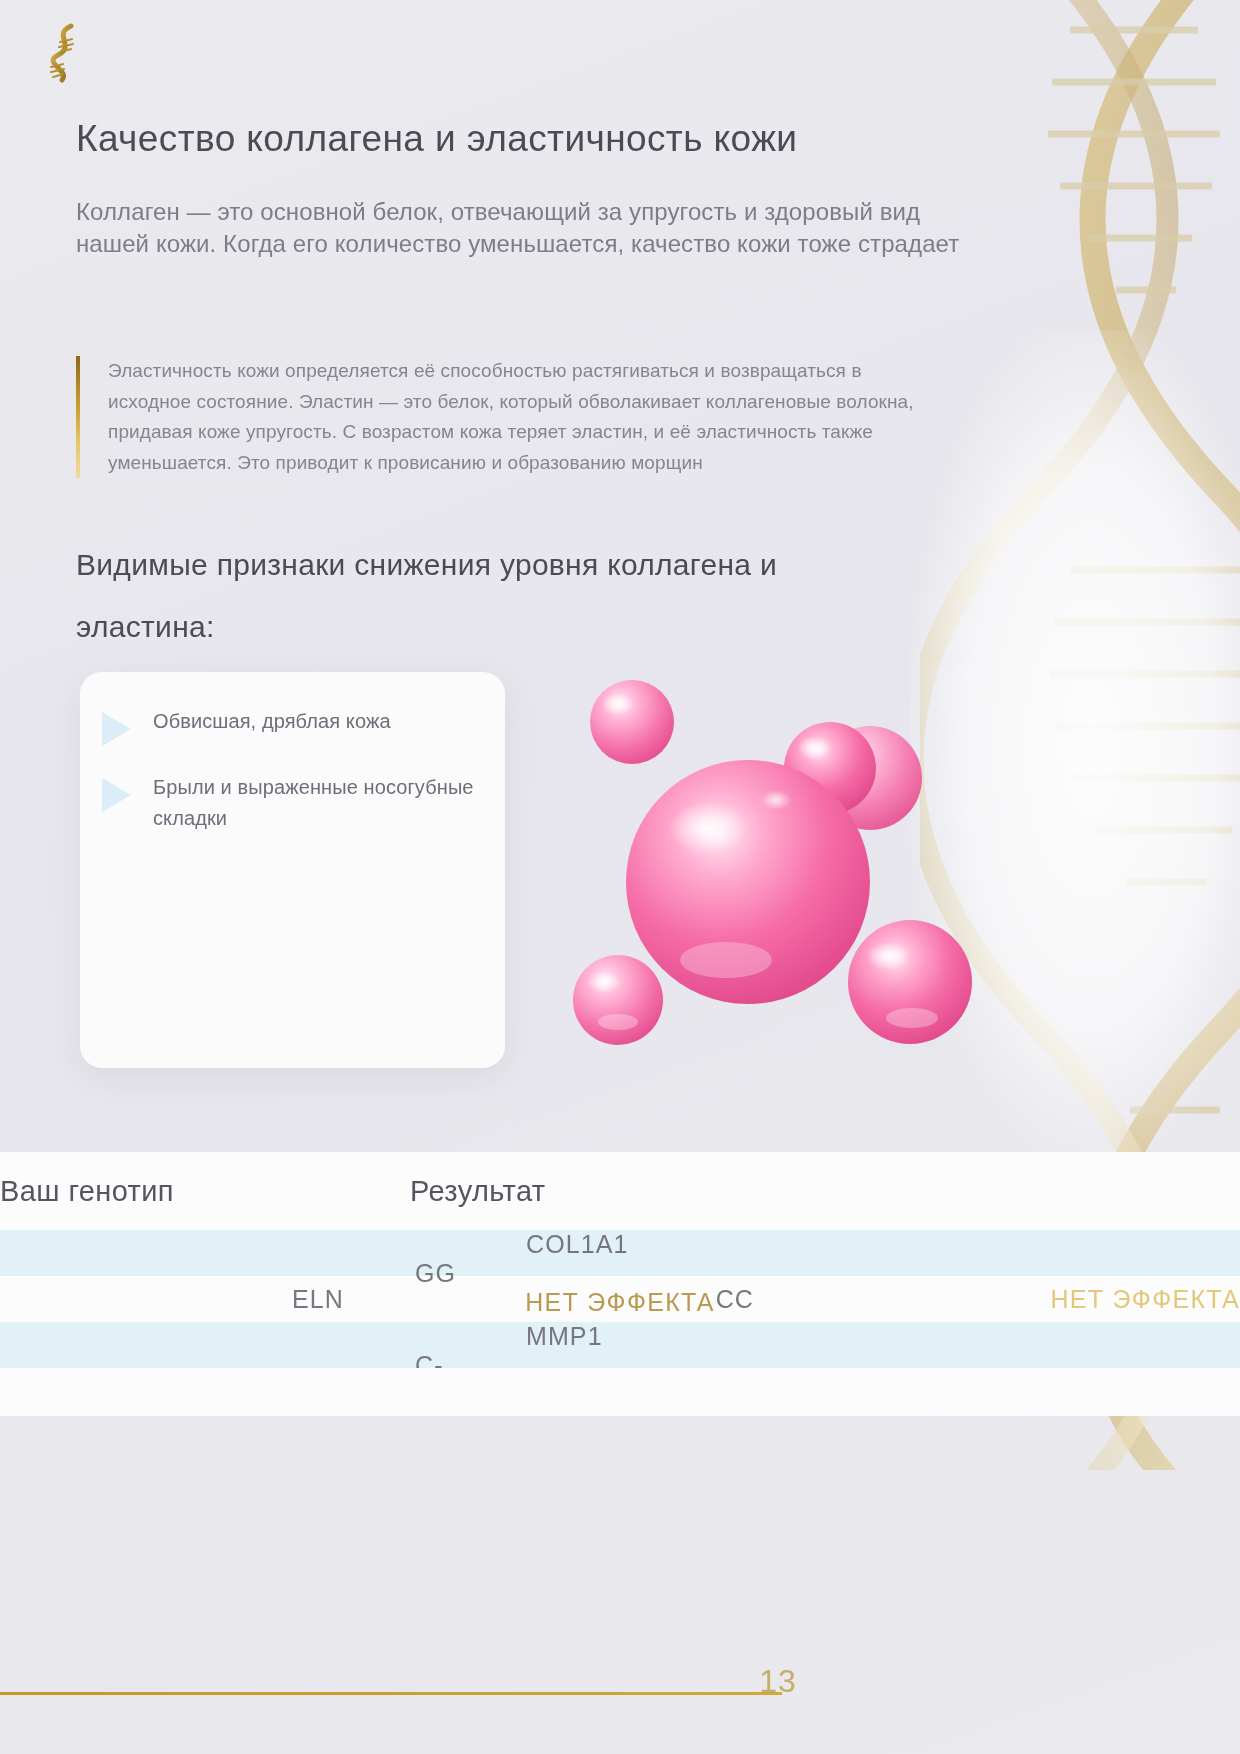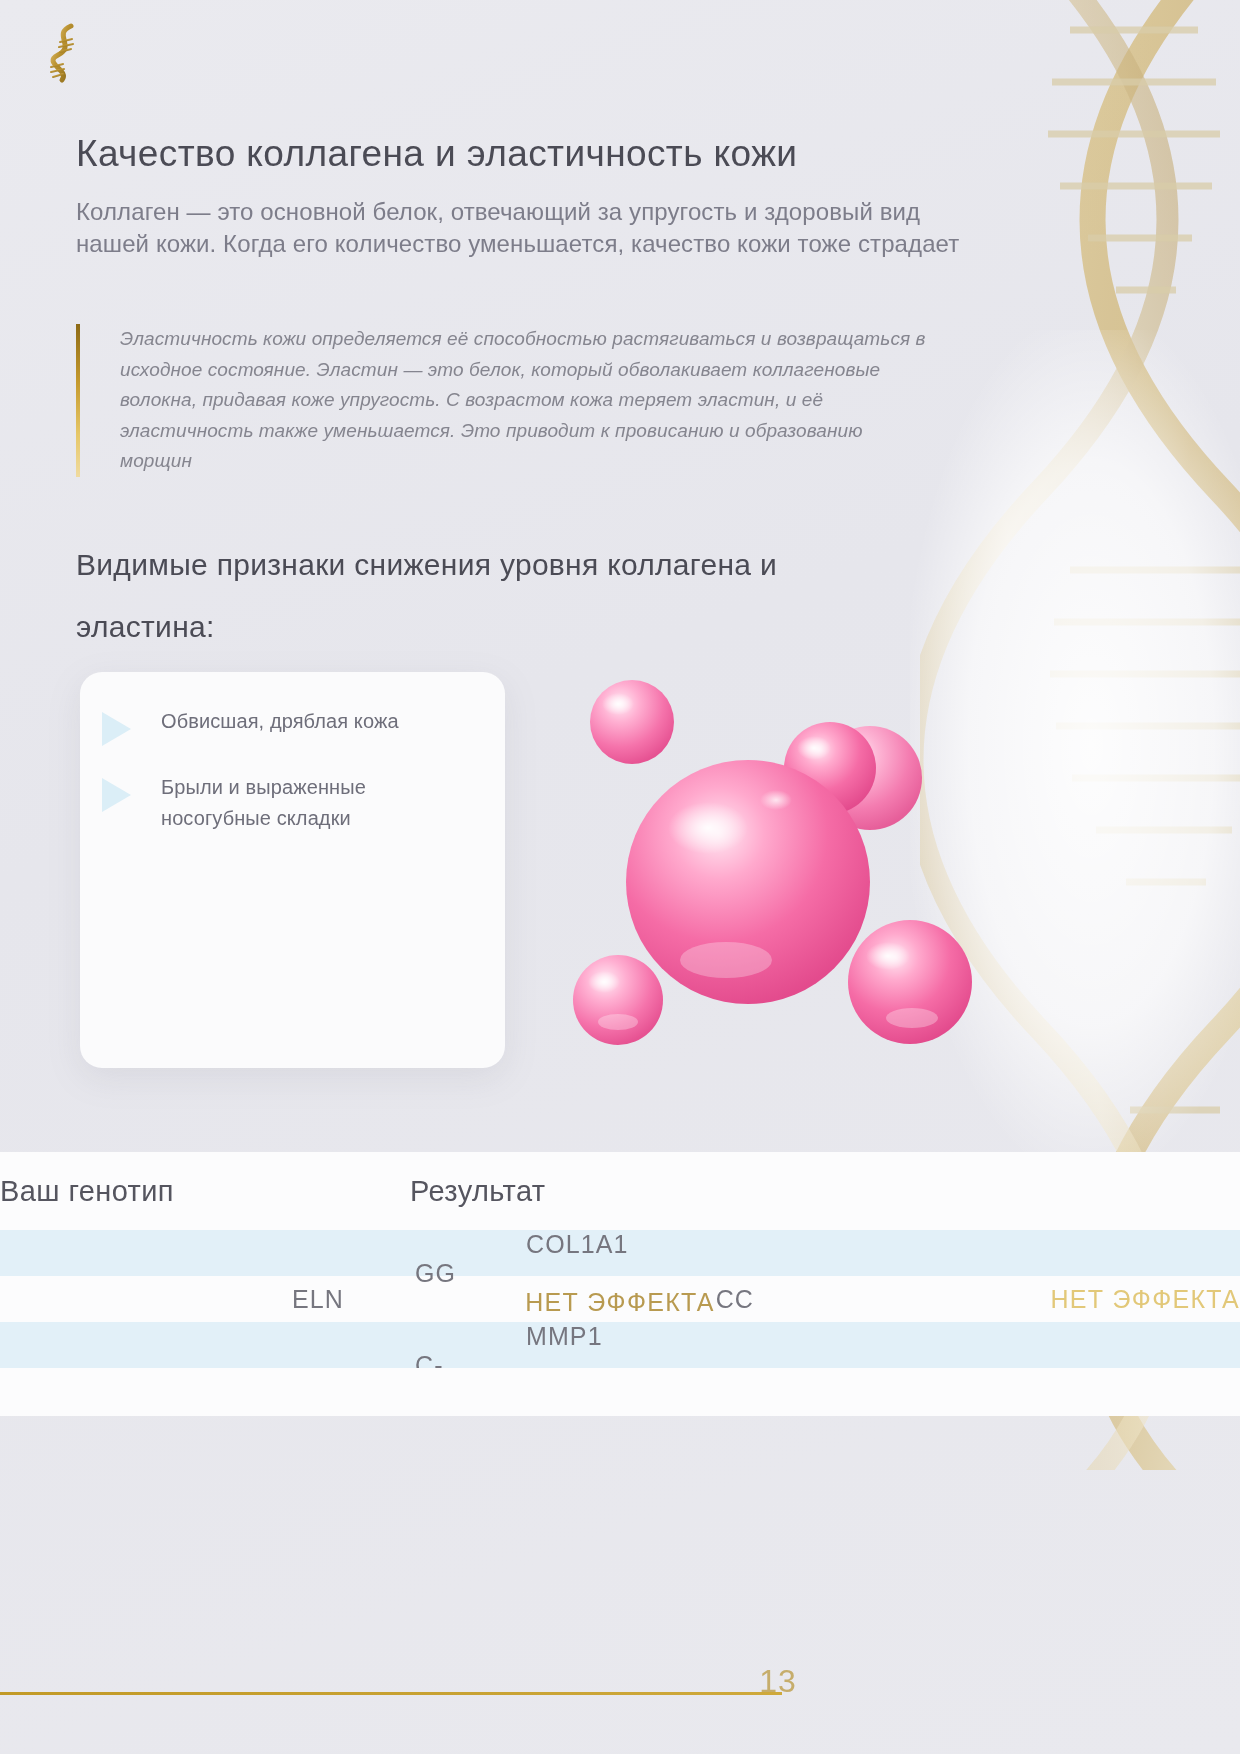--- a/index.html
+++ b/index.html
@@ -36,35 +36,34 @@
   }
 
   
   .logo {
     position:absolute; left:40px; top:22px;
     width:48px; height:62px;
   }
 
   
   .h1 {
-    position:absolute; left:76px; top:133px;
+    position:absolute; left:76px; top:118px;
     font-size:37px; font-weight:300; letter-spacing:.4px;
     color:#4b4b55; white-space:nowrap;
   }
   .intro {
     position:absolute; left:76px; top:196px; width:900px;
     font-size:24px; font-weight:300; line-height:32px;
     color:#7d7d8a; letter-spacing:.1px;
   }
 
   
   .quote {
-    position:absolute; left:76px; top:324px; width:860px;
-    padding-left:44px;
-    font-style:italic;
+    position:absolute; left:76px; top:356px; width:860px;
+    padding-left:32px;
   }
   .quote::before {
     content:""; position:absolute; left:0; top:0; bottom:0; width:4px;
     background:linear-gradient(180deg,#8d6a16 0%,#c59a2e 38%,#e6c768 72%,#f0dba0 100%);
   }
   .quote-text {
     font-size:19px; font-weight:300; line-height:30.5px;
     color:#85858f; letter-spacing:.1px;
   }
 
@@ -78,21 +77,21 @@
   .signs-card {
     position:absolute; left:80px; top:672px;
     width:425px; height:396px;
     background:#fbfbfc;
     border-radius:22px;
     box-shadow:0 10px 34px rgba(120,120,140,.13);
     padding:34px 26px 24px 22px;
     display:flex; flex-direction:column; justify-content:flex-start;
     gap:26px;
   }
-  .sign-row { display:flex; align-items:flex-start; gap:30px; }
+  .sign-row { display:flex; align-items:flex-start; gap:22px; }
   .tri {
     flex:0 0 auto; margin-top:6px;
     width:0; height:0;
     border-top:17px solid transparent;
     border-bottom:17px solid transparent;
     border-left:29px solid #dbeef7;
   }
   .sign-text {
     font-size:20px; font-weight:300; line-height:31px;
     color:#6e6e7a; letter-spacing:.1px;

